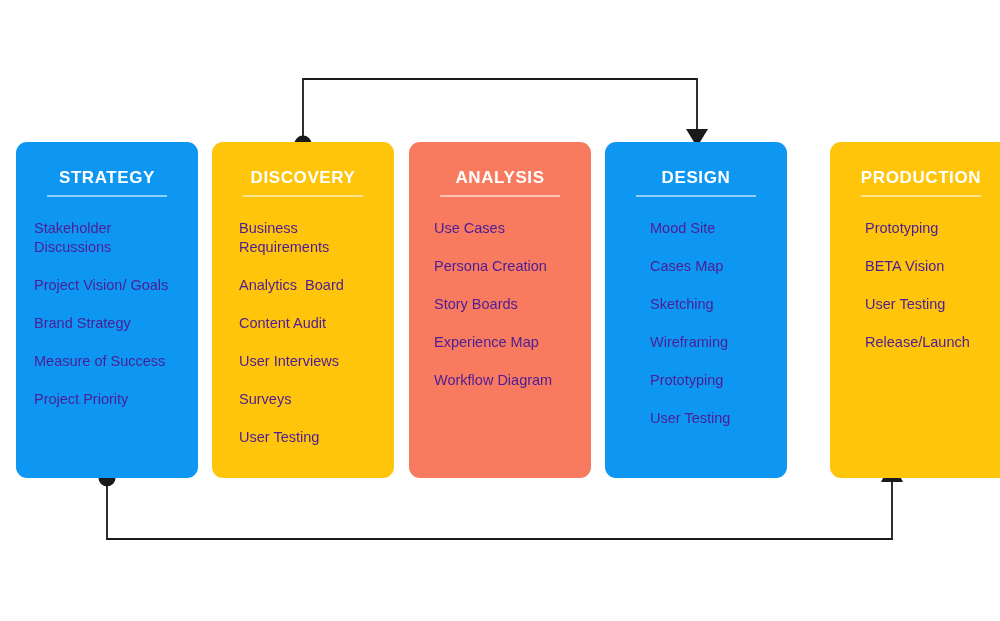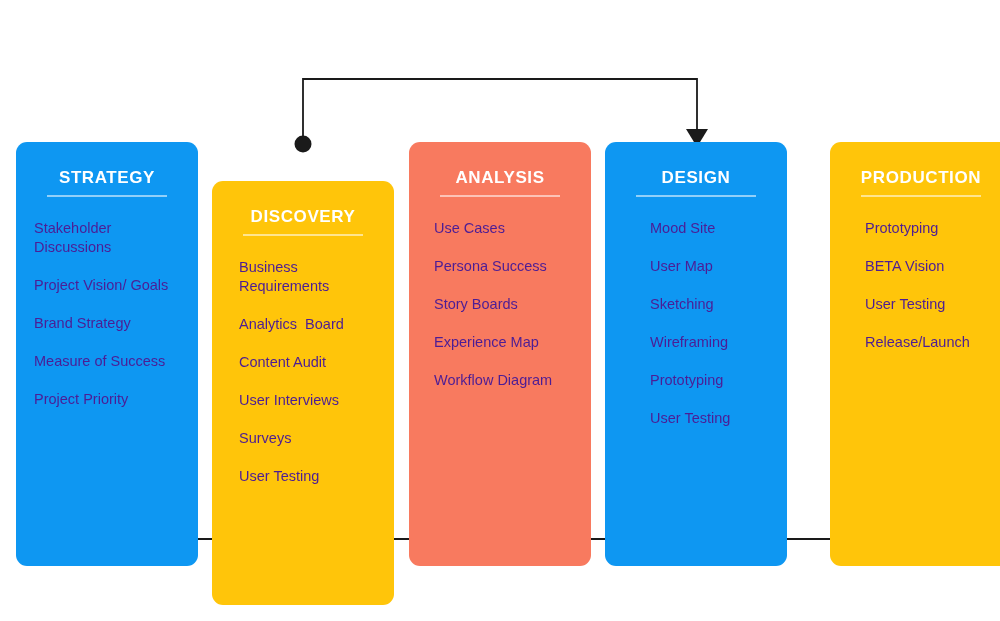--- a/index.html
+++ b/index.html
@@ -30,21 +30,21 @@
   }
   .connectors circle,
   .connectors polygon {
     fill: #1a1a1a;
     stroke: none;
   }
   .card {
     position: absolute;
     top: 142px;
     width: 182px;
-    height: 424px;
+    height: 336px;
     border-radius: 11px;
     box-sizing: border-box;
     color: #ffffff;
   }
   .card-title {
     margin: 26px 0 0 0;
     text-align: center;
     font-size: 17px;
     line-height: 20px;
     font-weight: 700;
@@ -93,49 +93,49 @@
         <h2 class="card-title">STRATEGY</h2>
         <div class="title-underline"></div>
         <ul class="card-items" style="--indent: 18px;">
           <li class="card-item">Stakeholder Discussions</li>
           <li class="card-item">Project Vision/ Goals</li>
           <li class="card-item">Brand Strategy</li>
           <li class="card-item">Measure of Success</li>
           <li class="card-item">Project Priority</li>
         </ul>
       </section>
-      <section class="card" style="left: 212px; background: rgb(255, 197, 10); margin-top: 39px;">
+      <section class="card" style="left: 212px; background: rgb(255, 197, 10);">
         <h2 class="card-title">DISCOVERY</h2>
         <div class="title-underline"></div>
         <ul class="card-items" style="--indent: 27px;">
           <li class="card-item">Business Requirements</li>
           <li class="card-item">Analytics  Board</li>
           <li class="card-item">Content Audit</li>
           <li class="card-item">User Interviews</li>
           <li class="card-item">Surveys</li>
           <li class="card-item">User Testing</li>
         </ul>
       </section>
       <section class="card" style="left: 409px; background: rgb(248, 122, 95);">
         <h2 class="card-title">ANALYSIS</h2>
         <div class="title-underline"></div>
         <ul class="card-items" style="--indent: 25px;">
           <li class="card-item">Use Cases</li>
-          <li class="card-item">Persona Success</li>
+          <li class="card-item">Persona Creation</li>
           <li class="card-item">Story Boards</li>
           <li class="card-item">Experience Map</li>
           <li class="card-item">Workflow Diagram</li>
         </ul>
       </section>
       <section class="card" style="left: 605px; background: rgb(14, 151, 242);">
         <h2 class="card-title">DESIGN</h2>
         <div class="title-underline"></div>
         <ul class="card-items" style="--indent: 45px;">
           <li class="card-item">Mood Site</li>
-          <li class="card-item">User Map</li>
+          <li class="card-item">Cases Map</li>
           <li class="card-item">Sketching</li>
           <li class="card-item">Wireframing</li>
           <li class="card-item">Prototyping</li>
           <li class="card-item">User Testing</li>
         </ul>
       </section>
       <section class="card" style="left: 830px; background: rgb(255, 197, 10);">
         <h2 class="card-title">PRODUCTION</h2>
         <div class="title-underline"></div>
         <ul class="card-items" style="--indent: 35px;">

